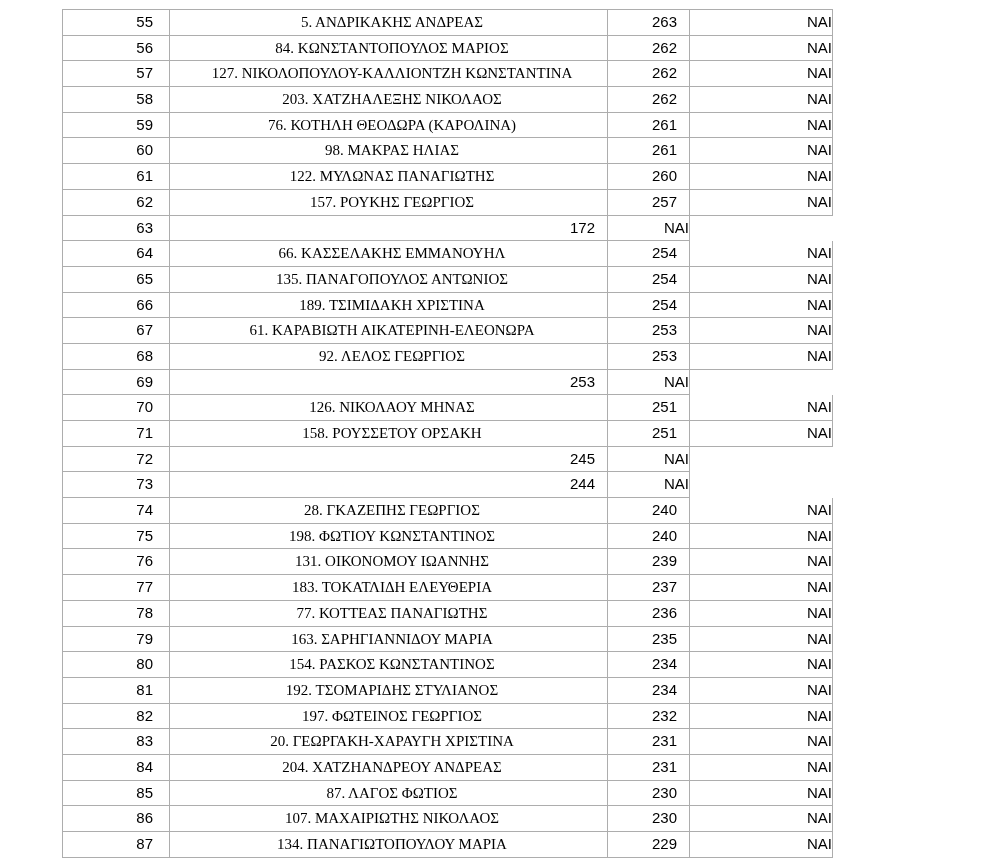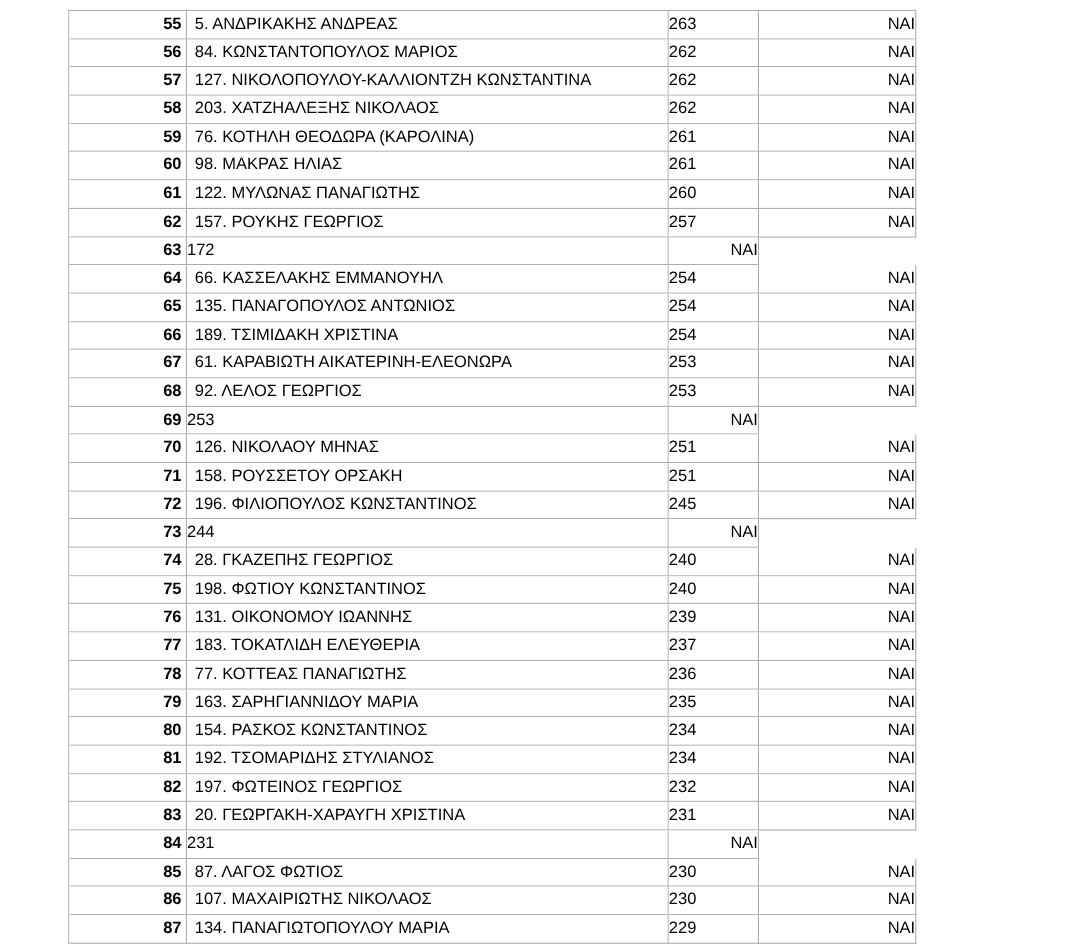--- a/index.html
+++ b/index.html
@@ -35,30 +35,31 @@
     box-sizing:border-box;
     border-right:1px solid var(--border);
     border-bottom:1px solid var(--border);
     font-size:15px;
     line-height:24.7px;
     white-space:nowrap;
     overflow:hidden;
     background:var(--bg);
   }
   .cell.rank{
-    font-weight:bold;
+    font-weight:normal;
     text-align:right;
-    padding-right:4px;
+    padding-right:16px;
   }
   .cell.name{
-    text-align:left;
+    text-align:center;
     padding-left:7px;
+    font-family:Liberation Serif, serif;
   }
   .cell.votes{
-    text-align:left;
+    text-align:right;
     padding-right:12px;
   }
   .cell.elected{
     text-align:right;
   }
 </style>
 </head>
 <body>
 
 <div class="sheet">
@@ -174,21 +175,20 @@
 
   <div class="row">
     <div class="cell rank">71</div>
     <div class="cell name">158. ΡΟΥΣΣΕΤΟΥ ΟΡΣΑΚΗ</div>
     <div class="cell votes">251</div>
     <div class="cell elected">ΝΑΙ</div>
   </div>
 
   <div class="row">
     <div class="cell rank">72</div>
-    <div class="cell name">196. ΦΙΛΙΟΠΟΥΛΟΣ ΚΩΝΣΤΑΝΤΙΝΟΣ</div>
     <div class="cell votes">245</div>
     <div class="cell elected">ΝΑΙ</div>
   </div>
 
   <div class="row">
     <div class="cell rank">73</div>
     <div class="cell votes">244</div>
     <div class="cell elected">ΝΑΙ</div>
   </div>
 
@@ -257,20 +257,21 @@
 
   <div class="row">
     <div class="cell rank">83</div>
     <div class="cell name">20. ΓΕΩΡΓΑΚΗ-ΧΑΡΑΥΓΗ ΧΡΙΣΤΙΝΑ</div>
     <div class="cell votes">231</div>
     <div class="cell elected">ΝΑΙ</div>
   </div>
 
   <div class="row">
     <div class="cell rank">84</div>
+    <div class="cell name">204. ΧΑΤΖΗΑΝΔΡΕΟΥ ΑΝΔΡΕΑΣ</div>
     <div class="cell votes">231</div>
     <div class="cell elected">ΝΑΙ</div>
   </div>
 
   <div class="row">
     <div class="cell rank">85</div>
     <div class="cell name">87. ΛΑΓΟΣ ΦΩΤΙΟΣ</div>
     <div class="cell votes">230</div>
     <div class="cell elected">ΝΑΙ</div>
   </div>

